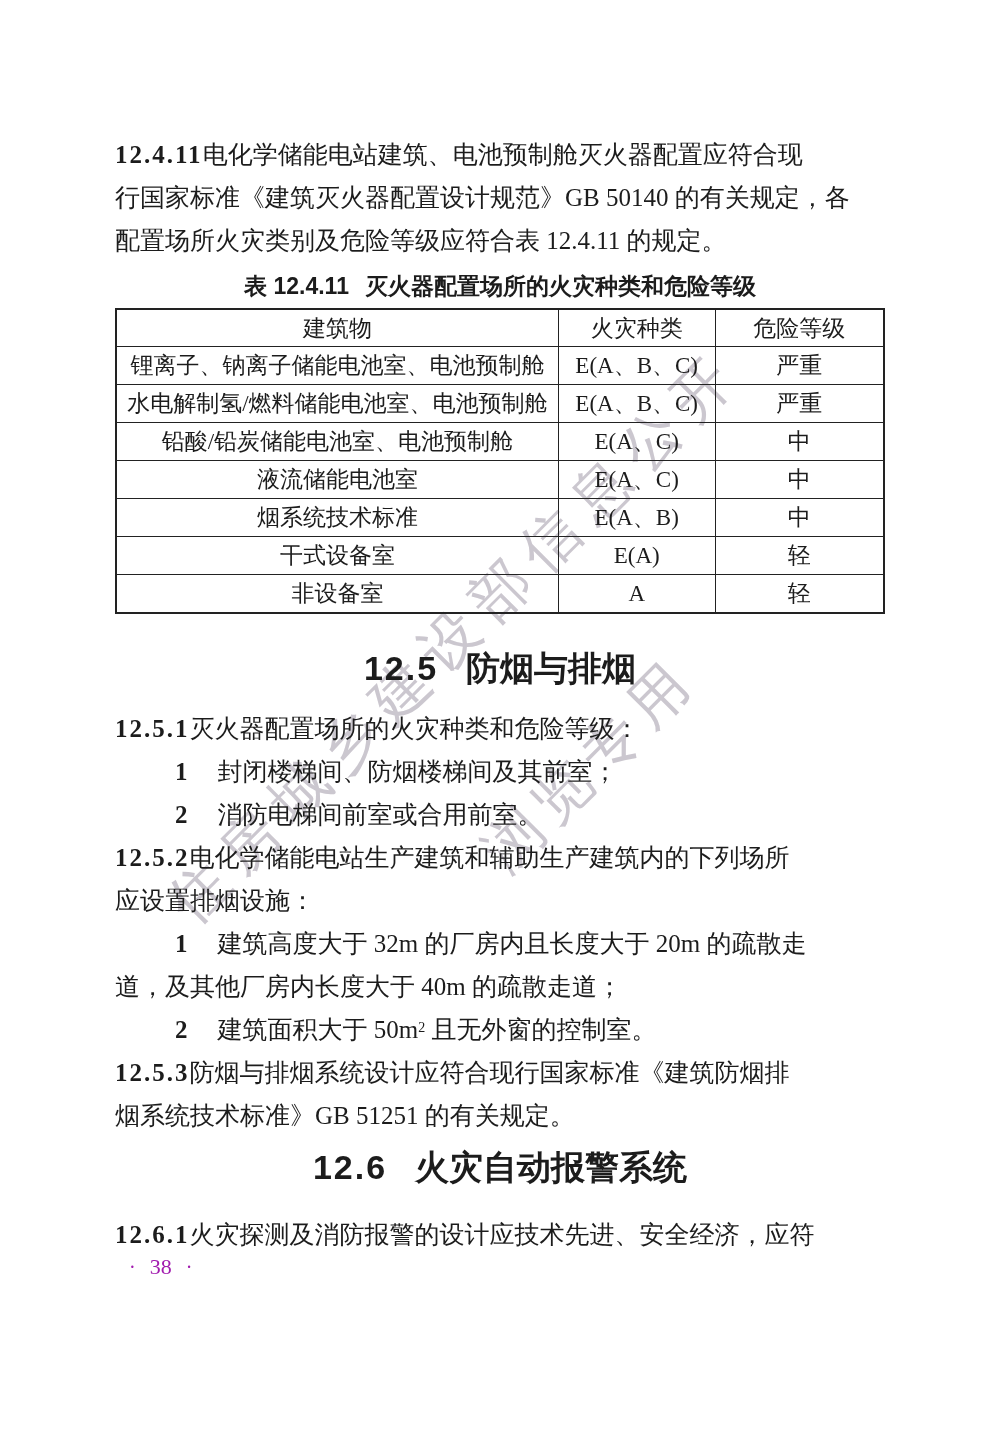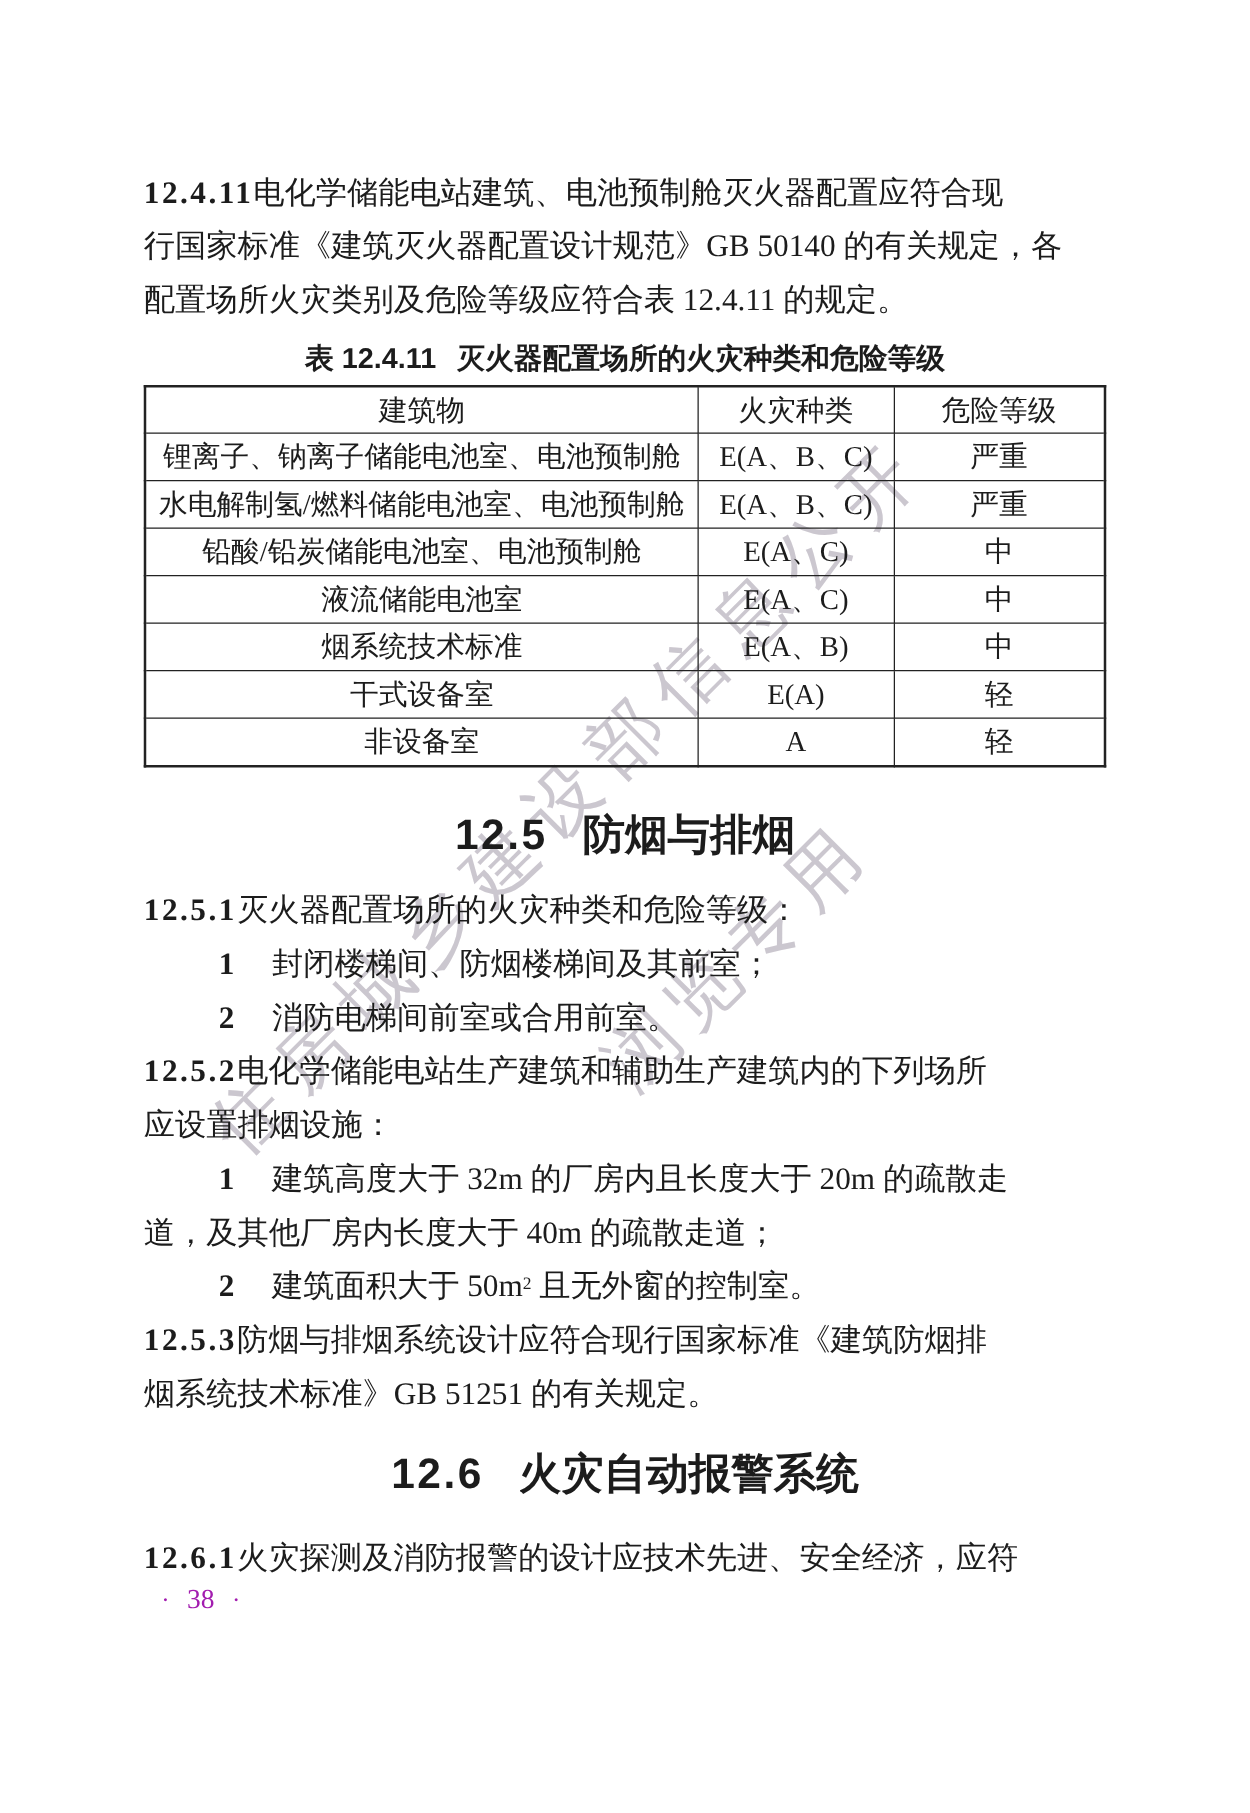--- a/index.html
+++ b/index.html
@@ -45,21 +45,21 @@
   table.fire th { height:36px; }
   table.fire td { height:37px; }
   col.c1 { width:57.6%; } col.c2 { width:20.4%; } col.c3 { width:22%; }
   
   .section-heading {
     text-align:center; height:32px; line-height:32px; white-space:nowrap;
     font-family:"Liberation Sans","DejaVu Sans",sans-serif;
     font-weight:bold; font-size:34px;
   }
   .sh-125 { margin-top:38px; }
-  .sh-126 { margin-top:26px; }
+  .sh-126 { margin-top:14px; }
   .section-heading .sec-num { margin-right:28px; letter-spacing:2px; }
   .mt-after-heading { margin-top:23px; }
   .mt-clause-1261 { margin-top:30px; }
   
   .page-num {
     margin-top:-4px; height:30px; line-height:30px; font-size:22px; color:#a21caf;
   }
   .page-num .dot { font-size:20px; margin:0 14px 0 14px; }
 </style>
 </head>

